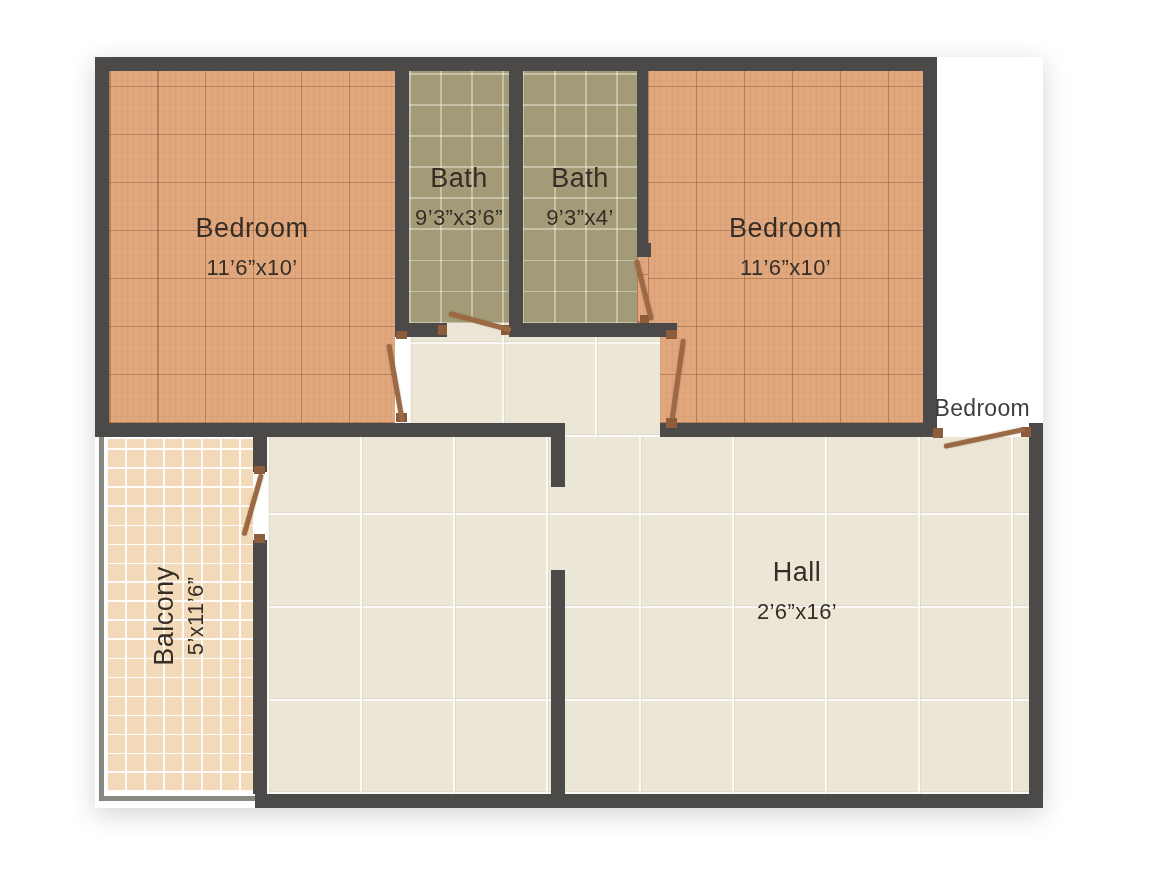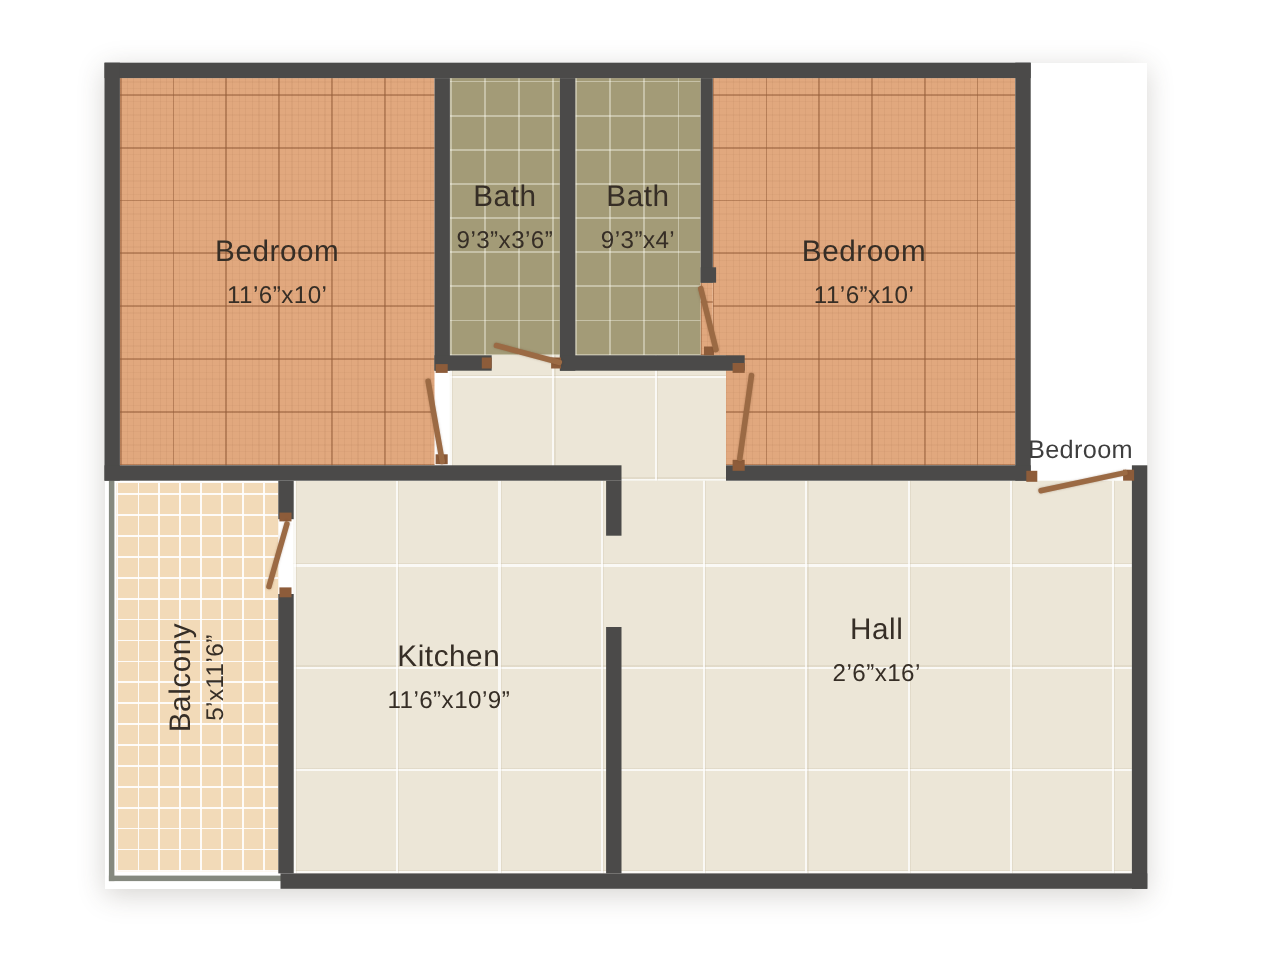--- a/index.html
+++ b/index.html
@@ -117,24 +117,20 @@
     <span class="room-dims">9’3”x3’6”</span>
   </div>
   <div class="room-label" style="left:523px;top:71px;width:114px;height:252px;">
     <span class="room-name">Bath</span>
     <span class="room-dims">9’3”x4’</span>
   </div>
   <div class="room-label" style="left:648px;top:71px;width:275px;height:352px;">
     <span class="room-name">Bedroom</span>
     <span class="room-dims">11’6”x10’</span>
   </div>
-  <div class="room-label" style="left:267px;top:437px;width:282px;height:357px;">
-    <span class="room-name">Kitchen</span>
-    <span class="room-dims">11’6”x10’9”</span>
-  </div>
   <div class="room-label" style="left:565px;top:453px;width:464px;height:276px;">
     <span class="room-name">Hall</span>
     <span class="room-dims">2’6”x16’</span>
   </div>
   <div class="room-label" style="left:104px;top:437px;width:149px;height:357px;">
     <span class="rot">
       <span class="room-name">Balcony</span>
       <span class="room-dims">5’x11’6”</span>
     </span>
   </div>

